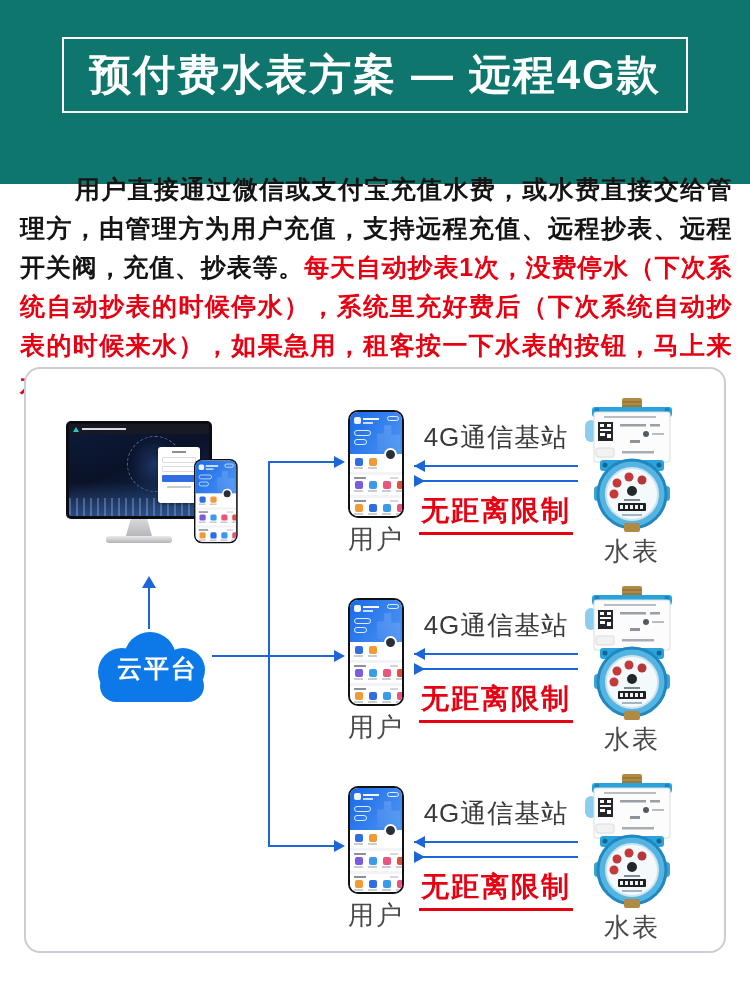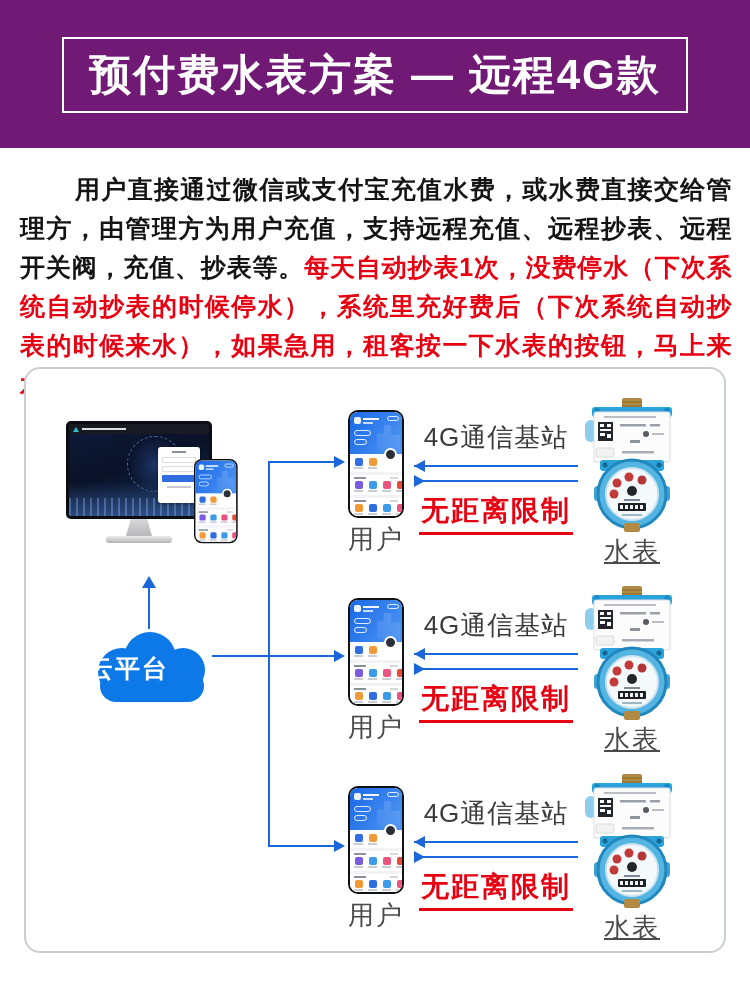--- a/index.html
+++ b/index.html
@@ -1,21 +1,21 @@
 <!DOCTYPE html>
 <html><head>
 <meta charset="utf-8">
 <style>
   * { margin:0; padding:0; box-sizing:border-box; }
   html,body { background:#ffffff; }
   body { font-family:"Liberation Sans","DejaVu Sans",sans-serif; }
   .page { position:relative; width:750px; height:1000px; margin:0 auto; background:#fff; overflow:hidden; }
 
   
-  .banner { position:absolute; left:0; top:0; width:750px; height:148px; background:#701a75; }
+  .banner { position:absolute; left:0; top:0; width:750px; height:184px; background:#0f766e; }
   .banner-frame { position:absolute; left:62px; top:37px; width:626px; height:76px;
                   border:2px solid #ffffff; display:flex; align-items:center; justify-content:center; }
   .banner-title { color:#ffffff; font-size:42px; font-weight:800; letter-spacing:2px; white-space:nowrap; }
 
   
   .intro { position:absolute; left:20px; top:170px; width:712px;
            font-size:25px; line-height:39px; font-weight:700; color:#141414;
            text-align:justify; text-indent:2.2em; letter-spacing:0.5px; }
   .intro .red-part { color:#e60012; }
 
@@ -58,29 +58,29 @@
   .m-neck { position:absolute; left:60px; top:98px; width:26px; height:17px;
             background:linear-gradient(#d9d9db,#b7b7bb);
             clip-path:polygon(18% 0,82% 0,100% 100%,0 100%); }
   .m-base { position:absolute; left:40px; top:115px; width:66px; height:7px; border-radius:3px;
             background:linear-gradient(#ececee,#b3b3b7); }
   .mini-phone { position:absolute; left:128px; top:38px; width:56px; height:108px;
                 transform:scale(0.78); transform-origin:top left; z-index:3; }
 
   
   .cloud { position:absolute; left:62px; top:259px; width:128px; height:76px; }
-  .cloud-label { position:absolute; left:0; top:24px; width:110px; text-align:left;
+  .cloud-label { position:absolute; left:0; top:24px; width:110px; text-align:right;
                  color:#fff; font-size:25px; font-weight:700; letter-spacing:2px; }
 
   
   .d-row { position:absolute; left:0; width:100%; height:162px; }
   .phone { position:absolute; left:322px; top:0; width:56px; height:108px; }
   .user-label  { left:302px; top:112px; width:96px; }
   .meter { position:absolute; left:558px; top:-12px; width:96px; height:134px; }
-  .meter-label { left:558px; top:124px; width:96px;text-decoration:underline; }
+  .meter-label { left:558px; top:124px; width:96px; }
 
   .link { position:absolute; left:388px; top:10px; width:164px; text-align:center; }
   .link-title { font-size:26px; color:#3a3a3a; letter-spacing:1px; white-space:nowrap; }
   .arrows { display:flex; flex-direction:column; gap:3px; margin:5px 0 5px; }
   .arr { display:flex; align-items:center; height:12px; }
   .arr .bar { flex:1; height:2px; background:#1b66d9; }
   .link-sub { display:inline-block; font-size:28px; font-weight:800; color:#e60012;
               border-bottom:3px solid #e60012; padding:0 2px 2px; letter-spacing:2px; white-space:nowrap; }
 
   

